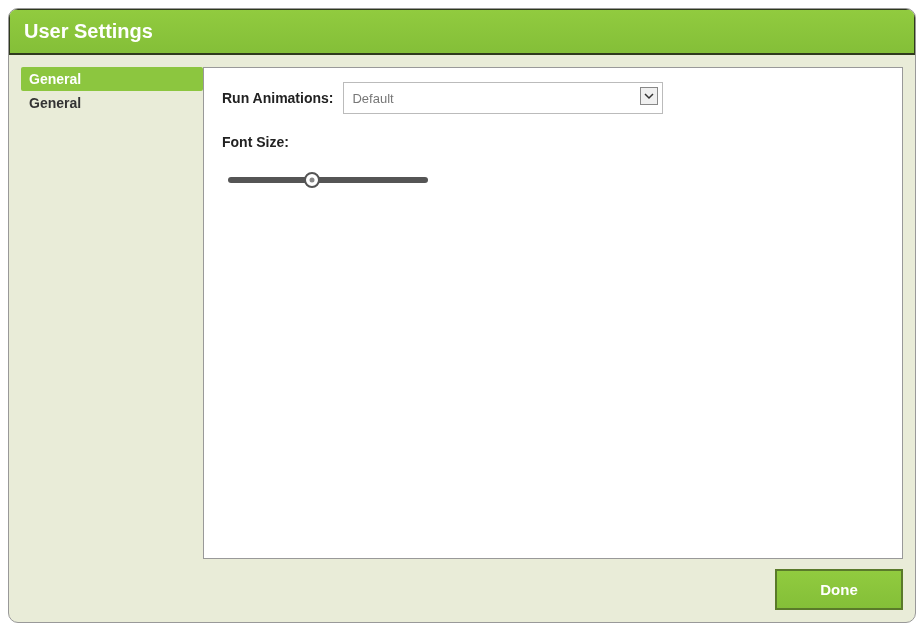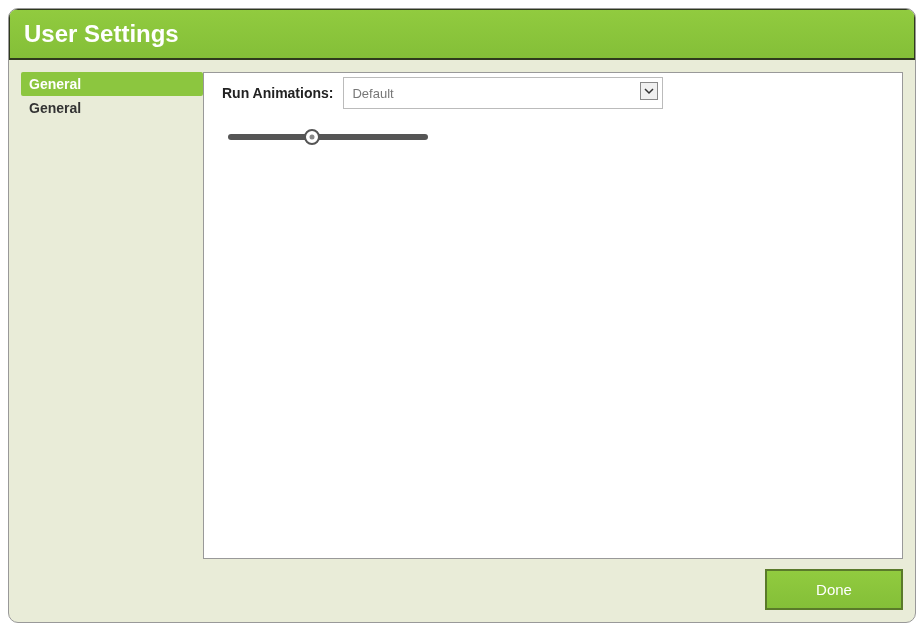--- a/index.html
+++ b/index.html
@@ -15,21 +15,21 @@
       flex-direction: column;
     }
     .titlebar {
       background: #8cc63f;
       background: linear-gradient(#91cb3f, #84bf38);
       border: 2px solid #2f3a1d;
       border-radius: 6px 6px 0 0;
       margin: -1px -1px 0 -1px;
       padding: 10px 14px;
       color: #fff;
-      font-size: 24px;
+      font-size: 20px;
       font-weight: bold;
     }
     .body {
       flex: 1;
       display: flex;
       padding: 12px 12px 0 12px;
       gap: 0;
       overflow: hidden;
     }
     .sidebar {
@@ -45,21 +45,21 @@
       border-radius: 2px;
     }
     .sidebar-item.active {
       background: #8cc63f;
       color: #fff;
     }
     .content {
       flex: 1;
       background: #fff;
       border: 1px solid #999;
-      padding: 4px 18px;
+      padding: 14px 18px;
       font-size: 14px;
       color: #222;
     }
     .row {
       display: flex;
       align-items: center;
       gap: 10px;
       margin-bottom: 20px;
     }
     .row label { font-weight: bold; white-space: nowrap; }
@@ -131,24 +131,24 @@
     .footer {
       display: flex;
       justify-content: flex-end;
       padding: 10px 12px 12px;
     }
     .done-btn {
       background: #8cc63f;
       background: linear-gradient(#91cb3f, #84bf38);
       border: 2px solid #5a7a2a;
       color: #fff;
-      font-weight: normal;
+      font-weight: bold;
       font-size: 15px;
       padding: 10px 0;
-      width: 138px;
+      width: 128px;
       cursor: pointer;
       text-align: center;
     }
   </style>
 </head>
 <body>
 
 <div class="dialog">
 
   <div class="titlebar">
@@ -173,20 +173,21 @@
         <div class="select-wrap">
           <span>Default</span>
           <span class="select-arrow">
             <svg viewBox="0 0 10 10">
                 <path d="M1 3 L5 7 L9 3" fill="none" stroke="#333" stroke-width="1.5"></path>
               </svg>
           </span>
         </div>
       </div>
 
+      <label class="font-label">Font Size:</label>
 
       <div class="slider">
         <div class="slider-track"></div>
         <div class="slider-thumb" style="left:42%"></div>
       </div>
 
     </div>
 
   </div>
 

